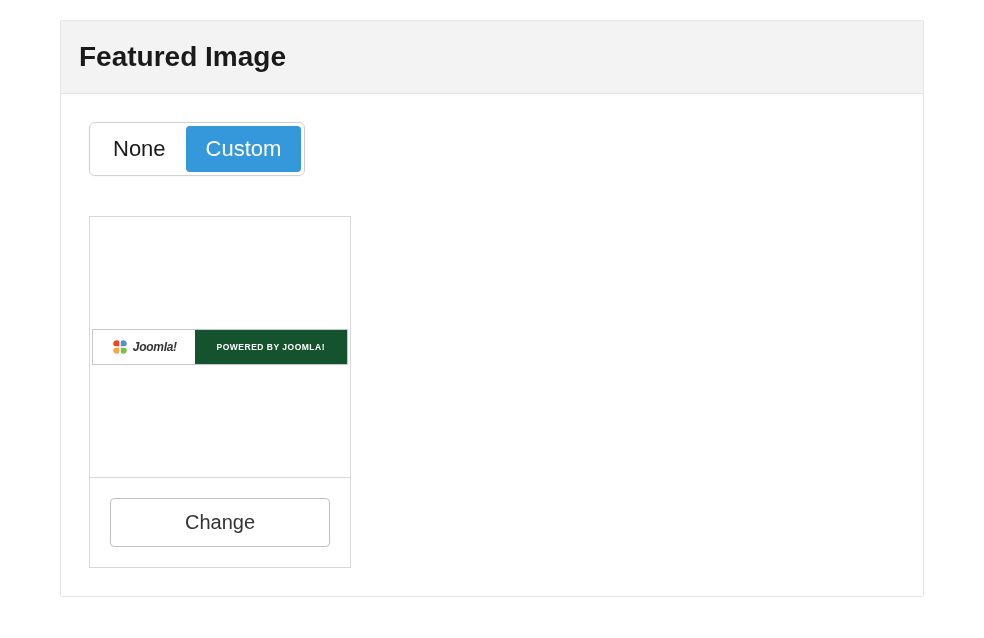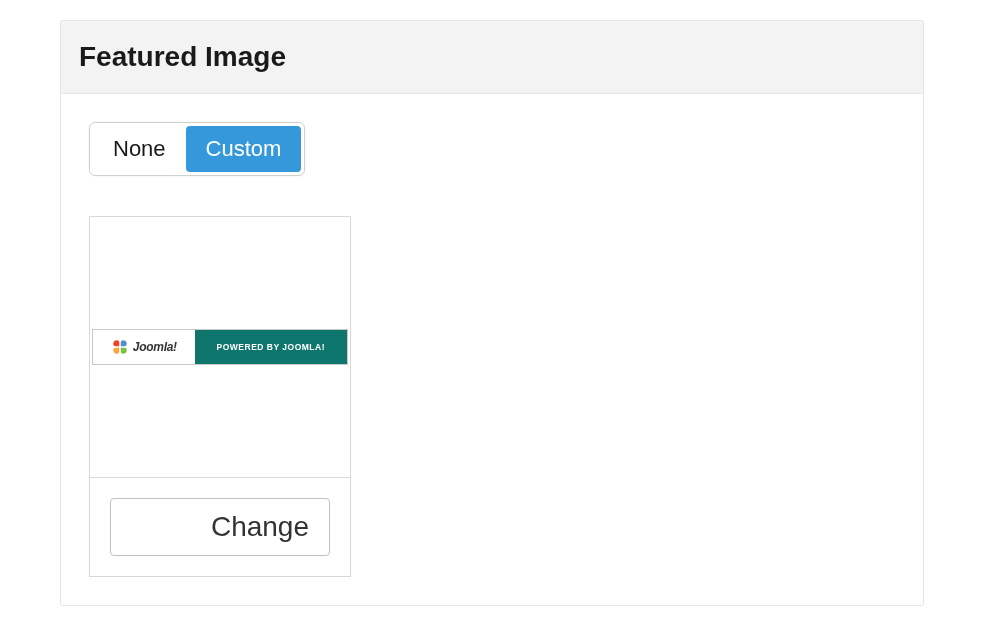--- a/index.html
+++ b/index.html
@@ -110,21 +110,21 @@
     .joomla-text {
       font-size: 12px;
       font-style: italic;
       font-weight: 700;
       color: #333;
       letter-spacing: -0.3px;
     }
     
     .joomla-right {
       flex: 1;
-      background: #0f766e;
+      background: #14532d;
       display: flex;
       align-items: center;
       justify-content: center;
       padding: 16px 4px;
     }
     
     .powered-text {
       font-size: 8.5px;
       font-weight: 600;
       color: #ffffff;
@@ -135,28 +135,27 @@
     .image-footer {
       border-top: 1px solid #d8d8d8;
       padding: 20px;
       display: flex;
       justify-content: center;
     }
     
     .change-button {
       width: 100%;
       padding: 12px 20px;
-      font-size: 28px;
+      font-size: 20px;
       color: #333;
       background: #ffffff;
       border: 1px solid #c0c0c0;
       border-radius: 4px;
       cursor: pointer;
       font-family: inherit;
-      text-align: right;
     }
   </style>
 </head>
 <body>
 
 <div class="panel">
   <div class="panel-header">
     <h2 class="panel-title">Featured Image</h2>
   </div>
   <div class="panel-body">

